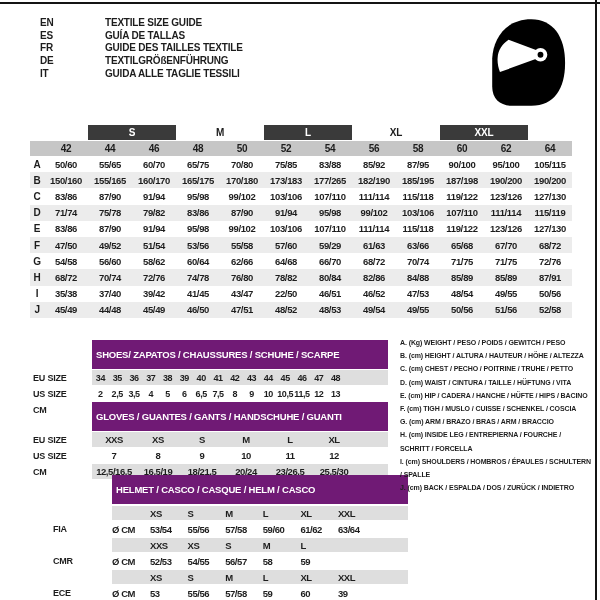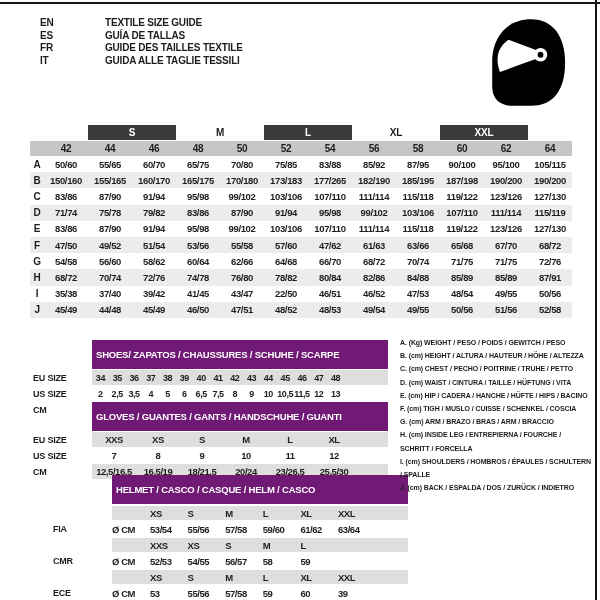--- a/index.html
+++ b/index.html
@@ -67,20 +67,24 @@
       </div>
       <div class="lang-row">
         <div class="lang-code">ES</div>
         <div class="lang-title">GUÍA DE TALLAS</div>
       </div>
       <div class="lang-row">
         <div class="lang-code">FR</div>
         <div class="lang-title">GUIDE DES TAILLES TEXTILE</div>
       </div>
       <div class="lang-row">
+        <div class="lang-code">DE</div>
+        <div class="lang-title">TEXTILGRÖßENFÜHRUNG</div>
+      </div>
+      <div class="lang-row">
         <div class="lang-code">IT</div>
         <div class="lang-title">GUIDA ALLE TAGLIE TESSILI</div>
       </div>
     </div>
 
   <svg class="helmet-ico" width="82" height="92" viewBox="0 0 90 100" aria-hidden="true">
     <path fill="#000000" d="M52 3 C 23 3 10 25 9 46 L 9 77 C 9 91 18 98 30 98 L 52 98 C 77 98 89 79 89 51 C 89 21 75 3 52 3 Z"></path>
     <path fill="#ffffff" d="M 15 45 C 15.5 37 20 30 27 25.5 L 60 38 C 63.5 39.5 63.5 44.5 59 46 L 17.5 61 C 15.5 56 14.5 50 15 45 Z"></path>
     <circle cx="62" cy="42" r="7.5" fill="#ffffff"></circle>
     <circle cx="62" cy="42" r="3.2" fill="#000000"></circle>
@@ -187,21 +191,21 @@
         <div class="cell">127/130</div>
       </div>
       <div class="d-row alt">
         <div class="cell letter">F</div>
         <div class="cell">47/50</div>
         <div class="cell">49/52</div>
         <div class="cell">51/54</div>
         <div class="cell">53/56</div>
         <div class="cell">55/58</div>
         <div class="cell">57/60</div>
-        <div class="cell">47/62</div>
+        <div class="cell">59/29</div>
         <div class="cell">61/63</div>
         <div class="cell">63/66</div>
         <div class="cell">65/68</div>
         <div class="cell">67/70</div>
         <div class="cell">68/72</div>
       </div>
       <div class="d-row">
         <div class="cell letter">G</div>
         <div class="cell">54/58</div>
         <div class="cell">56/60</div>

